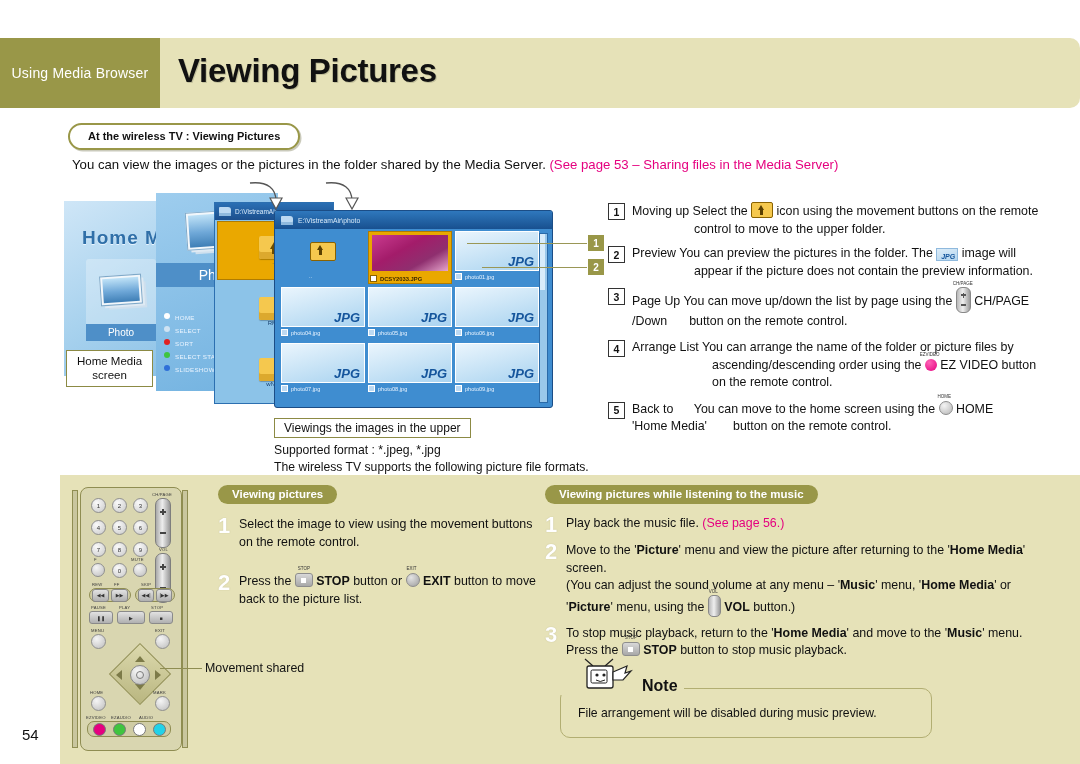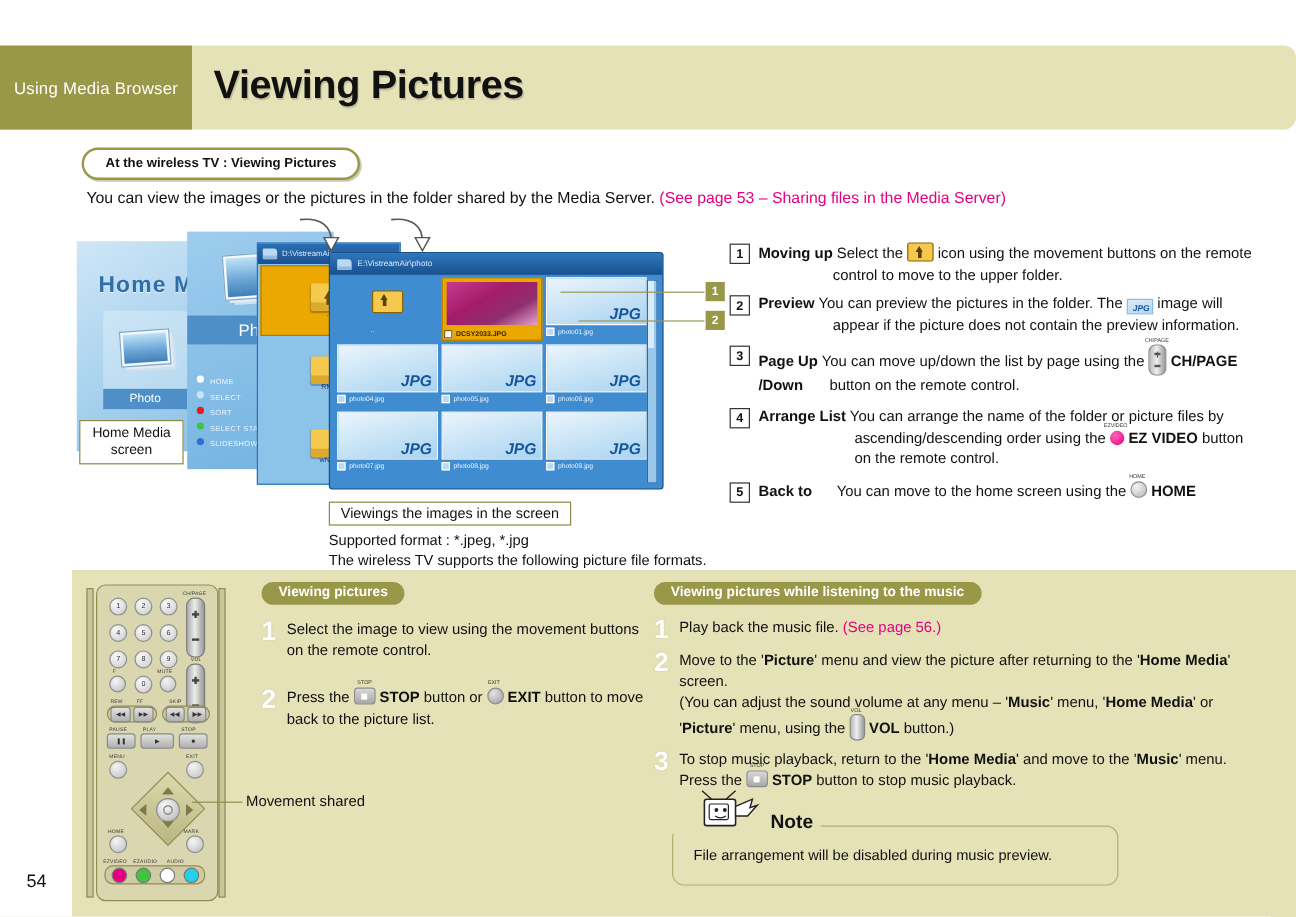--- a/index.html
+++ b/index.html
@@ -198,21 +198,21 @@
   .leader{position:absolute;height:1px;background:#9a9756;}
   
   #instructions{position:absolute;left:608px;top:202px;width:466px;}
   .ins-row{display:flex;margin-bottom:7px;}
   .ins-num{
     width:15px;height:15px;min-width:15px;border:1.3px solid #333;color:#111;
     font-size:10.5px;font-weight:bold;display:flex;align-items:center;justify-content:center;
     margin-right:7px;margin-top:1px;background:#fff;
   }
   .ins-body{font-size:12.4px;color:#111;line-height:1.42;}
-  .ins-body b{font-weight:bold;text-align:right;}
+  .ins-body b{font-weight:normal;text-align:right;}
   .ins-title{font-weight:bold;}
   .indent{display:block;}
   
   .glyph-upfolder{
     display:inline-block;width:20px;height:14px;vertical-align:-3px;
     background:#f5c84e;border:1px solid #8a6200;border-radius:2px;position:relative;
   }
   .glyph-upfolder:after{
     content:"";position:absolute;left:6px;top:2px;
     border-left:3.5px solid transparent;border-right:3.5px solid transparent;
@@ -591,26 +591,27 @@
       <b class="ins-title">Arrange List</b><span> You can arrange the name of the folder or picture files by</span>
       <span class="indent" style="padding-left:80px"><span>ascending/descending order using the </span><span class="glyph-ezvideo"><span class="lbl">EZVIDEO</span></span> <b>EZ VIDEO</b><span> button</span></span>
       <span class="indent" style="padding-left:80px">on the remote control.</span>
     </div>
   </div>
 
   <div class="ins-row" style="margin-top:9px;">
     <div class="ins-num">5</div>
     <div class="ins-body">
       <b class="ins-title">Back to</b><span style="white-space:pre">      You can move to the home screen using the </span><span class="glyph-home"><span class="lbl">HOME</span></span> <b>HOME</b>
+      <span class="indent"><b>'Home Media'</b><span style="padding-left:26px">button on the remote control.</span></span>
     </div>
   </div>
 </div>
 
 <div id="folder-note">
-  <div class="boxlabel">Viewings the images in the screen</div>
+  <div class="boxlabel">Viewings the images in the upper</div>
   <div class="lines">
     <div>Supported format : *.jpeg, *.jpg</div>
     <div>The wireless TV supports the following picture file formats.</div>
   </div>
 </div>
 
 <div id="lower"></div>
 <div id="lower-left-strip"></div>
 <div id="page-num">54</div>
 

